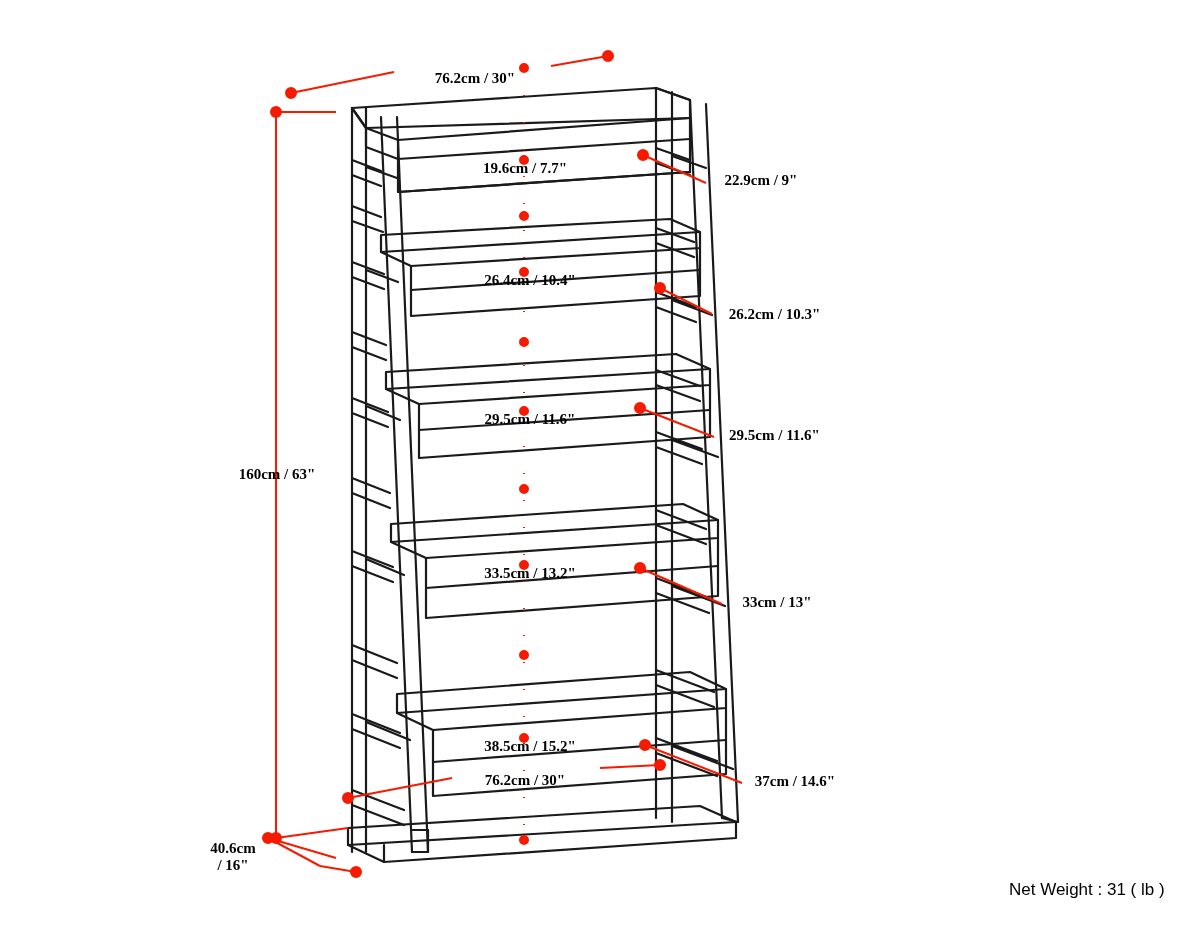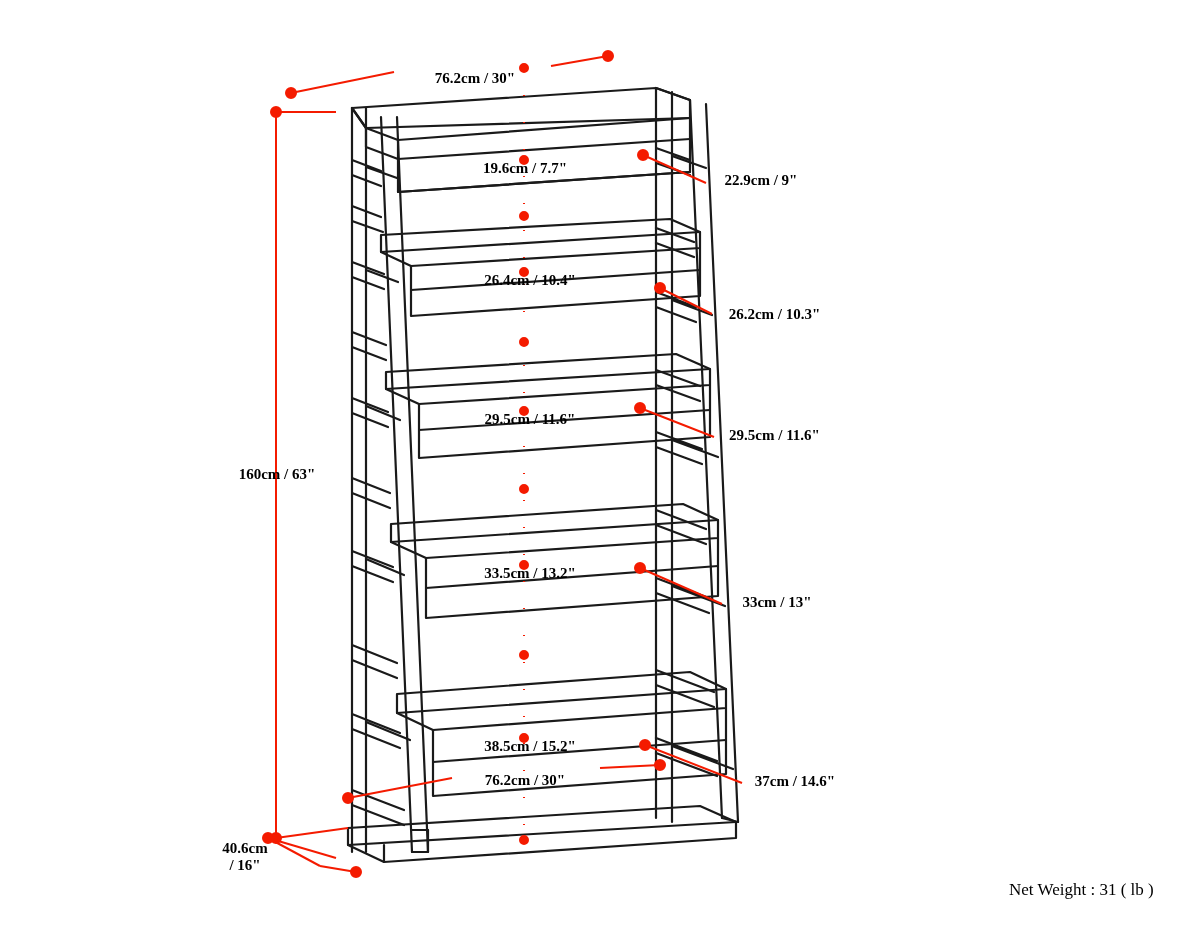--- a/index.html
+++ b/index.html
@@ -31,21 +31,21 @@
     font-size: 15px;
     color: #000000;
     white-space: nowrap;
     line-height: 1.15;
   }
   .dim-label.center {
     text-align: center;
   }
   .weight-label {
     position: absolute;
-    font-family: Liberation Serif, serif;
+    font-family: Liberation Sans, sans-serif;
     font-size: 17px;
     color: #000000;
     white-space: nowrap;
   }
 </style>
 </head>
 <body>
 
 <div id="stage">
 
@@ -183,18 +183,18 @@
   <div class="dim-label center" style="left:455px; top:272px; width:150px;">26.4cm / 10.4"</div>
   <div class="dim-label center" style="left:712px; top:306px; width:125px;">26.2cm / 10.3"</div>
   <div class="dim-label center" style="left:455px; top:411px; width:150px;">29.5cm / 11.6"</div>
   <div class="dim-label center" style="left:712px; top:427px; width:125px;">29.5cm / 11.6"</div>
   <div class="dim-label center" style="left:455px; top:565px; width:150px;">33.5cm / 13.2"</div>
   <div class="dim-label center" style="left:722px; top:594px; width:110px;">33cm / 13"</div>
   <div class="dim-label center" style="left:455px; top:738px; width:150px;">38.5cm / 15.2"</div>
   <div class="dim-label center" style="left:450px; top:772px; width:150px;">76.2cm / 30"</div>
   <div class="dim-label center" style="left:740px; top:773px; width:110px;">37cm / 14.6"</div>
   <div class="dim-label center" style="left:222px; top:466px; width:110px;">160cm / 63"</div>
-  <div class="dim-label center" style="left:204px; top:840px; width:82px; white-space:pre;">40.6cm
+  <div class="dim-label center" style="left:192px; top:840px; width:82px; white-space:pre;">40.6cm
 / 16"</div>
 
   <div class="weight-label" style="left:1009px; top:880px;">Net Weight : 31 ( lb )</div>
 
 </div>
 
 </body></html>

